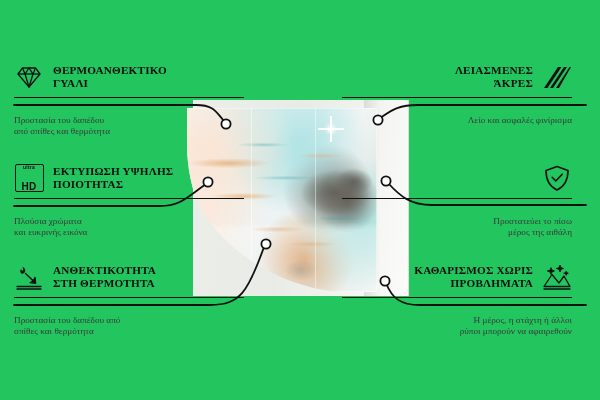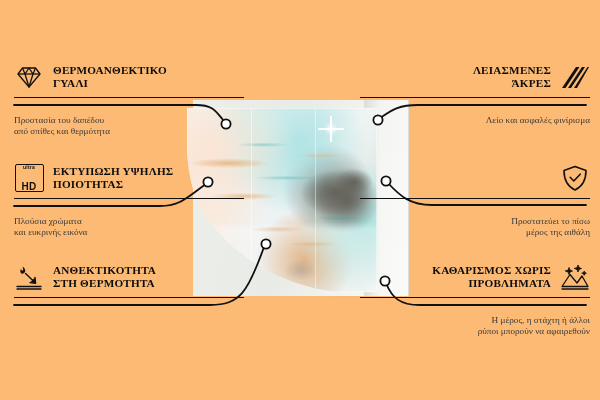--- a/index.html
+++ b/index.html
@@ -3,21 +3,21 @@
 <meta charset="utf-8">
 <style>
   html,body{margin:0;padding:0;}
   body{
     width:600px;height:400px;
     background:#ffffff;
     font-family:"Liberation Serif", serif;
     overflow:hidden;
     position:relative;
   }
-  #stage{position:absolute;inset:0;width:600px;height:400px;overflow:hidden;background:#fdba74;text-decoration:underline;}
+  #stage{position:absolute;inset:0;width:600px;height:400px;overflow:hidden;background:#22c55e;text-decoration:underline;}
 
   
   .product-wrap{position:absolute;left:168px;top:92px;width:250px;height:230px;}
 
   .back-panel{
     position:absolute;left:25px;top:8px;width:215px;height:196px;
     background:linear-gradient(100deg,#eceee9 0%,#e9ebe6 45%,#f2f3ef 70%,#fbfbf9 100%);
     border-right:1px solid #dcdfd8;
   }
   .back-panel-shadow{
@@ -87,21 +87,21 @@
     clip-path:path("M0,0 L190,0 L190,184 L150,184 C95,178 44,148 16,104 C4,84 0,58 0,34 Z");
     background:rgba(150,155,150,.10);filter:blur(4px);
   }
 
   
   .connectors{position:absolute;left:0;top:0;width:600px;height:400px;pointer-events:none;}
 
   
   .feature{position:absolute;width:230px;}
   .feature.left{left:14px;text-align:left;}
-  .feature.right{left:360px;text-align:right;width:230px;}
+  .feature.right{left:342px;text-align:right;width:230px;}
 
   .f-head{display:flex;align-items:center;gap:9px;min-height:30px;}
   .feature.right .f-head{justify-content:flex-end;}
   .feature.left .f-head{justify-content:flex-start;}
 
   .f-icon{flex:0 0 auto;width:30px;height:30px;display:flex;align-items:center;justify-content:center;}
   .f-title{
     font-family:"Liberation Serif", serif;
     font-size:11.2px;line-height:13px;font-weight:700;color:#0d0d0d;
     letter-spacing:.2px;text-transform:uppercase;white-space:pre-line;
@@ -221,20 +221,22 @@
           <path d="M11.5,11.5 L21,20.5"></path>
           <path d="M21,15.5 L21.6,21.2 L16,20.6" fill="#111" stroke="#111"></path>
           <path d="M3,24.5 L27,24.5"></path>
           <path d="M3,27 L27,27"></path>
         </svg>
       </span>
       <span class="f-title">ΑΝΘΕΚΤΙΚΟΤΗΤΑ
 ΣΤΗ ΘΕΡΜΟΤΗΤΑ</span>
     </div>
     <div class="f-rule"></div>
+    <div class="f-sub">Προστασία του δαπέδου από
+σπίθες και θερμότητα</div>
   </div>
 
   <div class="feature right f4">
     <div class="f-head">
       <span class="f-title">ΛΕΙΑΣΜΕΝΕΣ
 ΆΚΡΕΣ</span>
       <span class="f-icon">
         <svg viewBox="0 0 30 30" width="30" height="30">
           <g fill="#111">
             <polygon points="2,26 16,5 19.5,5 5.5,26"></polygon>

